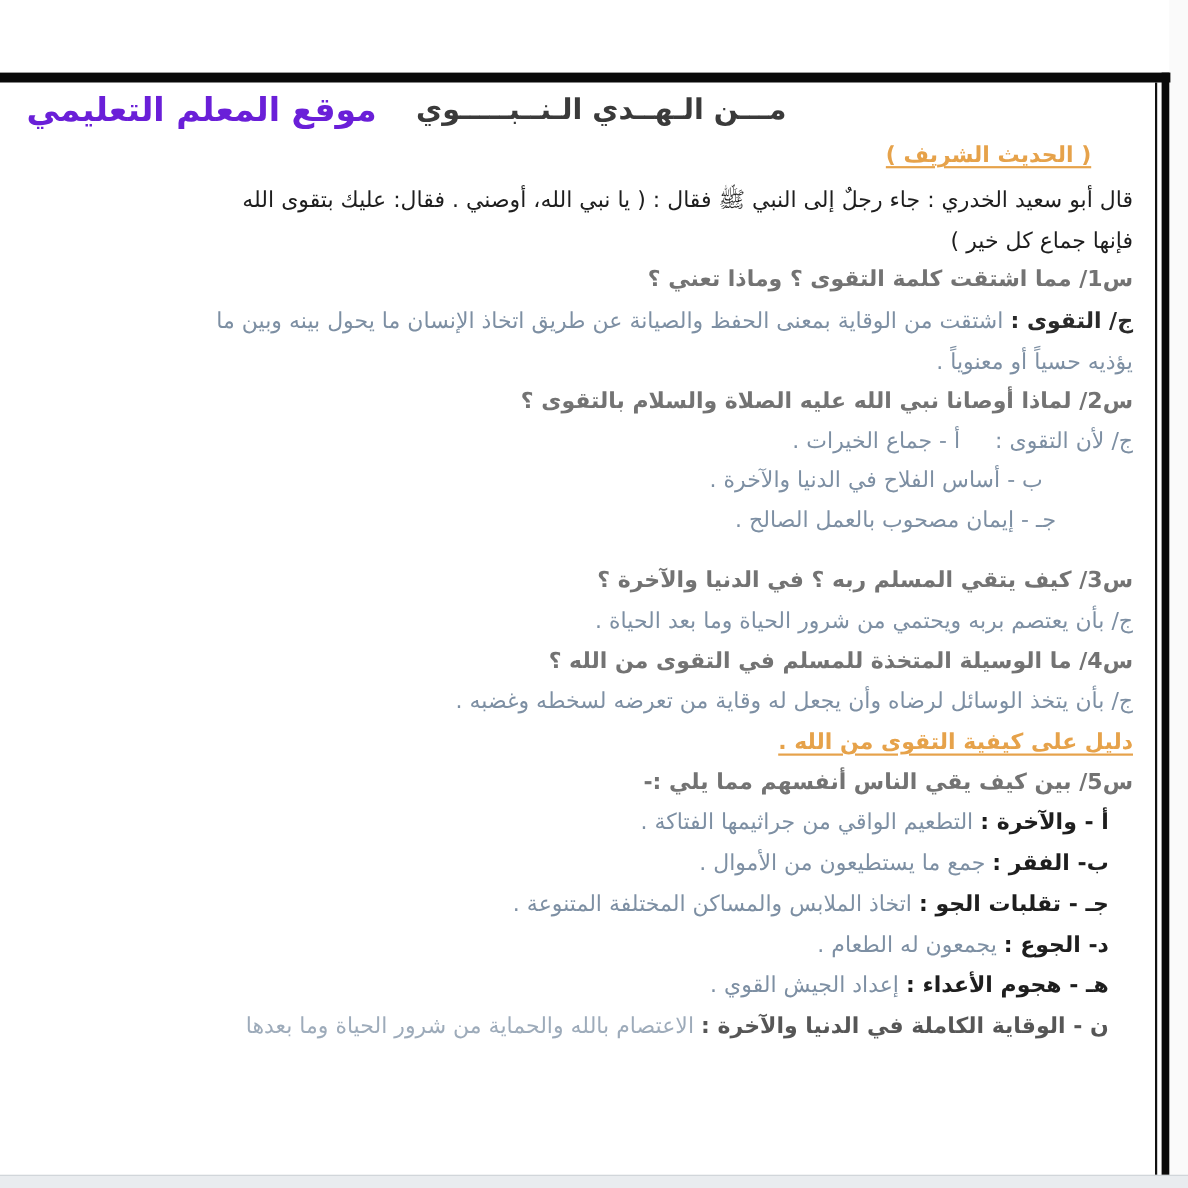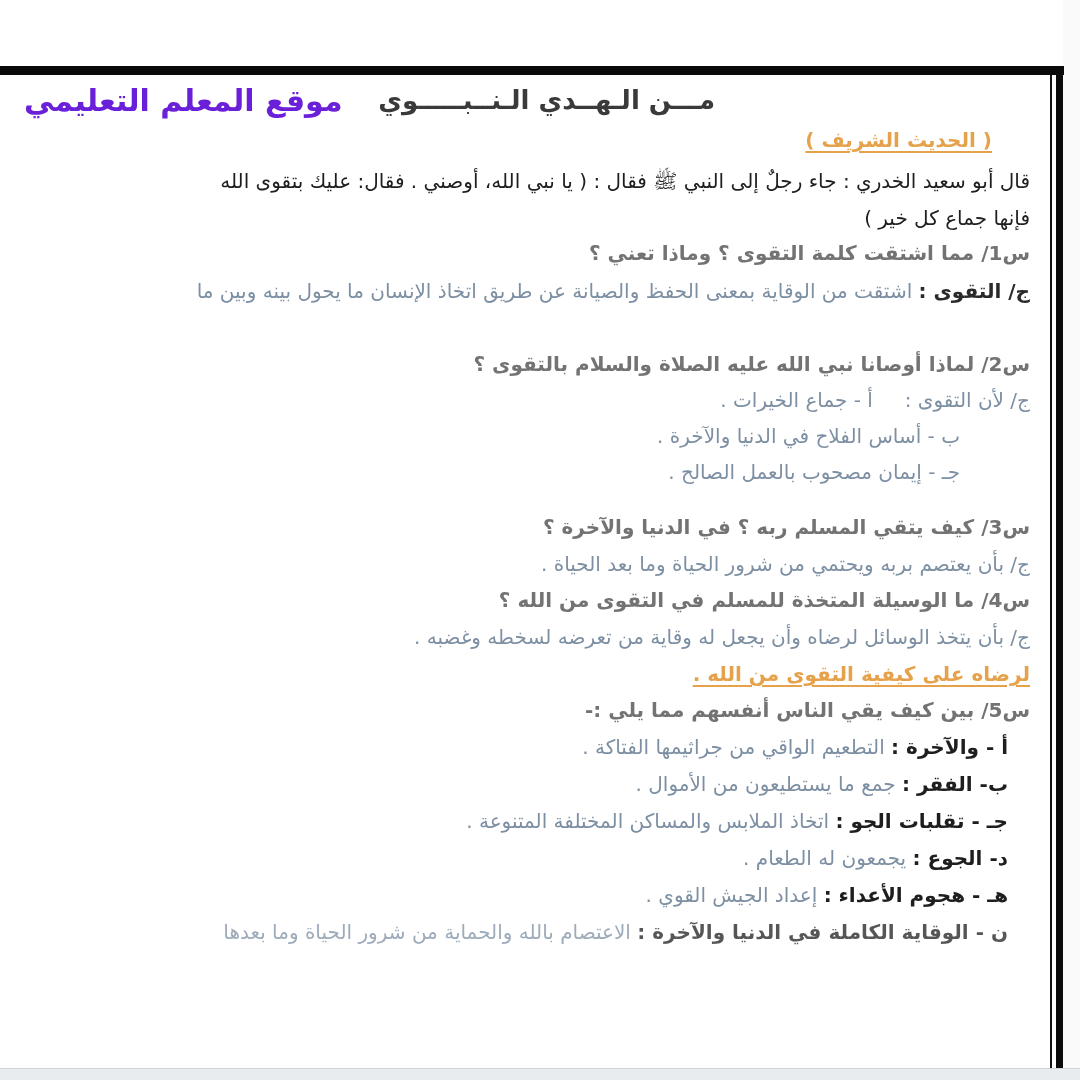--- a/index.html
+++ b/index.html
@@ -44,37 +44,38 @@
 
   <div class="line section-head" style="right:48px; top:50px;">( الحديث الشريف )</div>
   <div class="line hadith" style="right:10px; top:128px;">فإنها جماع كل خير )</div>
   <div class="line hadith" style="right:10px; top:91px;">قال أبو سعيد الخدري : جاء رجلٌ إلى النبي ﷺ فقال : ( يا نبي الله، أوصني . فقال: عليك بتقوى الله</div>
 
   <div class="line q" style="right:10px; top:163px;">س1/ مما اشتقت كلمة التقوى ؟ وماذا تعني ؟</div>
   <div class="line a" style="right:10px; top:201px;">
     <b>ج/ التقوى :</b>
     <span>اشتقت من الوقاية بمعنى الحفظ والصيانة عن طريق اتخاذ الإنسان ما يحول بينه وبين ما</span>
   </div>
+  <div class="line a" style="right:10px; top:238px;">يؤذيه حسياً أو معنوياً .</div>
 
   <div class="line q" style="right:10px; top:274px;">س2/ لماذا أوصانا نبي الله عليه الصلاة والسلام بالتقوى ؟</div>
   <div class="line a" style="right:10px; top:310px;">
     <span>ج/ لأن التقوى :</span>
     &nbsp;&nbsp;&nbsp;
     <span>أ - جماع الخيرات .</span>
   </div>
-  <div class="line a" style="right:80px; top:346px;margin-left:28px;">ب - أساس الفلاح في الدنيا والآخرة .</div>
+  <div class="line a" style="right:92px; top:346px;margin-left:28px;">ب - أساس الفلاح في الدنيا والآخرة .</div>
   <div class="line a" style="right:80px; top:382px;">جـ - إيمان مصحوب بالعمل الصالح .</div>
 
   <div class="line q" style="right:10px; top:437px;">س3/ كيف يتقي المسلم ربه ؟ في الدنيا والآخرة ؟</div>
   <div class="line a" style="right:10px; top:474px;">ج/ بأن يعتصم بربه ويحتمي من شرور الحياة وما بعد الحياة .</div>
 
   <div class="line q" style="right:10px; top:510px;">س4/ ما الوسيلة المتخذة للمسلم في التقوى من الله ؟</div>
   <div class="line a" style="right:10px; top:547px;">ج/ بأن يتخذ الوسائل لرضاه وأن يجعل له وقاية من تعرضه لسخطه وغضبه .</div>
 
-  <div class="line section-head" style="right:10px; top:584px;">لرضاه على كيفية التقوى من الله .</div>
+  <div class="line section-head" style="right:10px; top:584px;">دليل على كيفية التقوى من الله .</div>
 
   <div class="line q" style="right:10px; top:620px;">س5/ بين كيف يقي الناس أنفسهم مما يلي :-</div>
 
   <div class="line a" style="right:32px; top:657px;">
     <span class="lbl">أ - والآخرة :</span>
     <span>التطعيم الواقي من جراثيمها الفتاكة .</span>
   </div>
   <div class="line a" style="right:32px; top:694px;">
     <span class="lbl">ب- الفقر :</span>
     <span>جمع ما يستطيعون من الأموال .</span>

